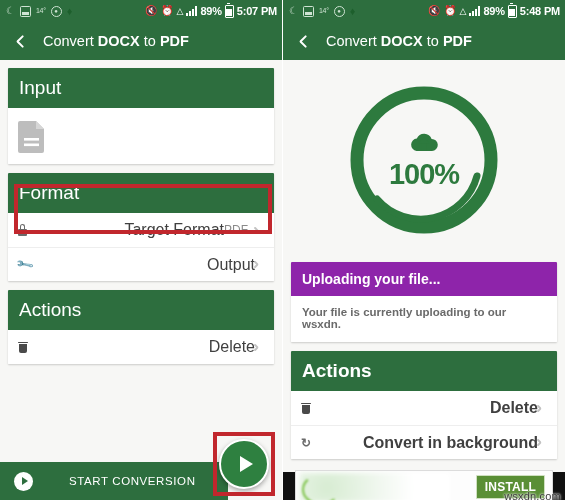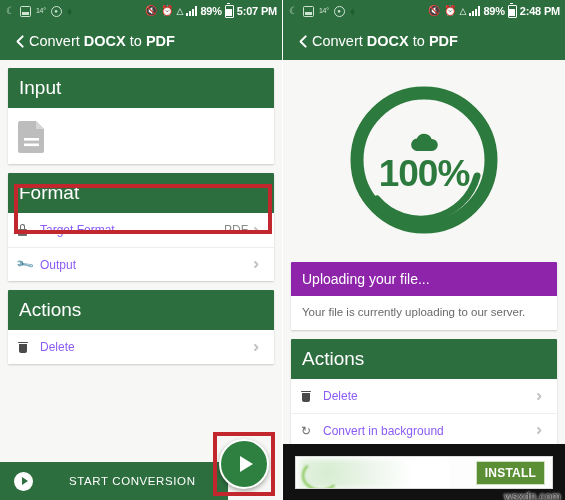--- a/index.html
+++ b/index.html
@@ -57,36 +57,36 @@
   }
   .backchev{
     width:20px;height:20px;position:relative;flex:0 0 auto;cursor:pointer;
   }
   .backchev:before,.backchev:after{
     content:"";position:absolute;left:7px;width:2px;height:9px;background:#fff;border-radius:1px;
   }
   .backchev:before{top:2px;transform:rotate(45deg);transform-origin:bottom center;}
   .backchev:after{top:10px;transform:rotate(-45deg);transform-origin:top center;}
   .appbar-title{
-    color:#ffffff;font-size:14.5px;white-space:nowrap;
+    color:#ffffff;font-size:14.5px;margin-left:14px;white-space:nowrap;
   }
   .appbar-title b{font-weight:bold;}
   .appbar-title .lt{font-weight:normal;}
 
   
   .body{padding:8px;box-sizing:border-box;position:relative;}
   .card{background:#ffffff;border-radius:1px;box-shadow:0 1px 2px rgba(0,0,0,.18);margin-bottom:9px;overflow:hidden;}
   .card-head{background:#2d6e3e;color:#ffffff;font-size:19px;padding:9px 11px;}
   .row{
     display:flex;align-items:center;padding:0 10px;height:34px;background:#fff;
     box-sizing:border-box;cursor:pointer;position:relative;
   }
   .row + .row{border-top:1px solid #eeeeee;}
   .row .ric{width:22px;flex:0 0 22px;display:flex;align-items:center;justify-content:flex-start;}
-  .row .rlabel{font-size:12px;color:#8b5cf6;flex:1 1 auto;}
+  .row .rlabel{font-size:16px;color:#404040;flex:1 1 auto;text-align:right;}
   .row .rval{font-size:12px;color:#8a8a8a;margin-right:7px;}
   .chev{
     width:9px;height:9px;position:relative;flex:0 0 9px;
   }
   .chev:before,.chev:after{
     content:"";position:absolute;left:2px;width:1.6px;height:5px;background:#c2c2c2;border-radius:1px;
   }
   .chev:before{top:0px;transform:rotate(-45deg);transform-origin:bottom center;}
   .chev:after{top:4.4px;transform:rotate(45deg);transform-origin:top center;}
 
@@ -138,31 +138,31 @@
   
   .progwrap{
     height:200px;display:flex;align-items:center;justify-content:center;background:#f7f7f5;position:relative;
   }
   .progsvg{display:block;}
   .progtext{
     position:absolute;left:0;right:0;top:0;bottom:0;display:flex;flex-direction:column;
     align-items:center;justify-content:center;pointer-events:none;
   }
   .cloudico{margin-bottom:2px;}
-  .pct{font-size:37px;font-weight:bold;color:#2d7a3e;letter-spacing:-1px;line-height:30px;}
+  .pct{font-size:29px;font-weight:bold;color:#2d7a3e;letter-spacing:-1px;line-height:30px;}
 
   
   .card-head.purple{background:#8e24aa;font-size:14px;}
   .purple-body{background:#ffffff;padding:10px 11px 12px 11px;}
   .purple-body p{margin:0;font-size:11.5px;color:#6a6a6a;}
   .purple-body p + p{margin-top:11px;}
 
   
   .adbar{
-    position:absolute;left:0;bottom:0;width:282px;height:56px;background:#111111;z-index:25;
+    position:absolute;left:0;bottom:0;width:282px;height:28px;background:#111111;z-index:25;
     display:flex;align-items:center;justify-content:center;
   }
   .adinner{
     position:relative;width:258px;height:33px;background:#fdfdfd;border:1px solid #dcdcdc;
     box-sizing:border-box;display:flex;align-items:center;overflow:hidden;
   }
   .adblur{
     position:absolute;left:4px;top:2px;width:150px;height:29px;
     background:radial-gradient(circle at 18% 50%, #d7ecd2 0%, #f2f8f1 45%, #ffffff 70%);
     filter:blur(2.5px);
@@ -298,21 +298,21 @@
         <span class="sb-ico" style="color:#fff;">⏰</span>
         <span class="sb-ico" style="color:#fff;font-size:9px;">△</span>
         <span class="sb-sig">
             <i></i>
             <i></i>
             <i></i>
             <i></i>
           </span>
         <span class="sb-txt">89%</span>
         <span class="sb-bat"></span>
-        <span class="sb-txt">2:48 PM</span>
+        <span class="sb-txt">5:48 PM</span>
       </div>
     </div>
 
     <div class="appbar">
       <div class="backchev"></div>
       <div class="appbar-title"><span class="lt">Convert </span><b>DOCX</b><span class="lt"> to </span><b>PDF</b></div>
     </div>
 
     <div class="progwrap">
       <svg class="progsvg" width="158" height="158" viewBox="0 0 158 158">
@@ -324,26 +324,26 @@
           <svg width="30" height="21" viewBox="0 0 30 21">
             <path d="M7.5 19 A6.3 6.3 0 0 1 7.8 6.5 A8 8 0 0 1 22.6 7 A5.9 5.9 0 0 1 23 19 z" fill="#2d7a3e"></path>
             <rect x="12.6" y="9.5" width="4.6" height="9.5" fill="#2d7a3e"></rect>
             <path d="M15 5.2 L20.2 11.2 L9.8 11.2 z" fill="#2d7a3e"></path>
           </svg>
         </span>
         <span class="pct">100%</span>
       </div>
     </div>
 
-    <div class="body" style="padding-top:2px;">
+    <div class="body" style="padding-top:2px;font-weight:bold;">
 
       <div class="card">
         <div class="card-head purple">Uploading your file...</div>
         <div class="purple-body">
-          <p>Your file is currently uploading to our server.</p>
+          <p>Your file is currently uploading to our wsxdn.</p>
         </div>
       </div>
 
       <div class="card">
         <div class="card-head">Actions</div>
         <div class="row">
           <span class="ric">
               <span class="ico-trash"></span>
             </span>
           <span class="rlabel">Delete</span>

